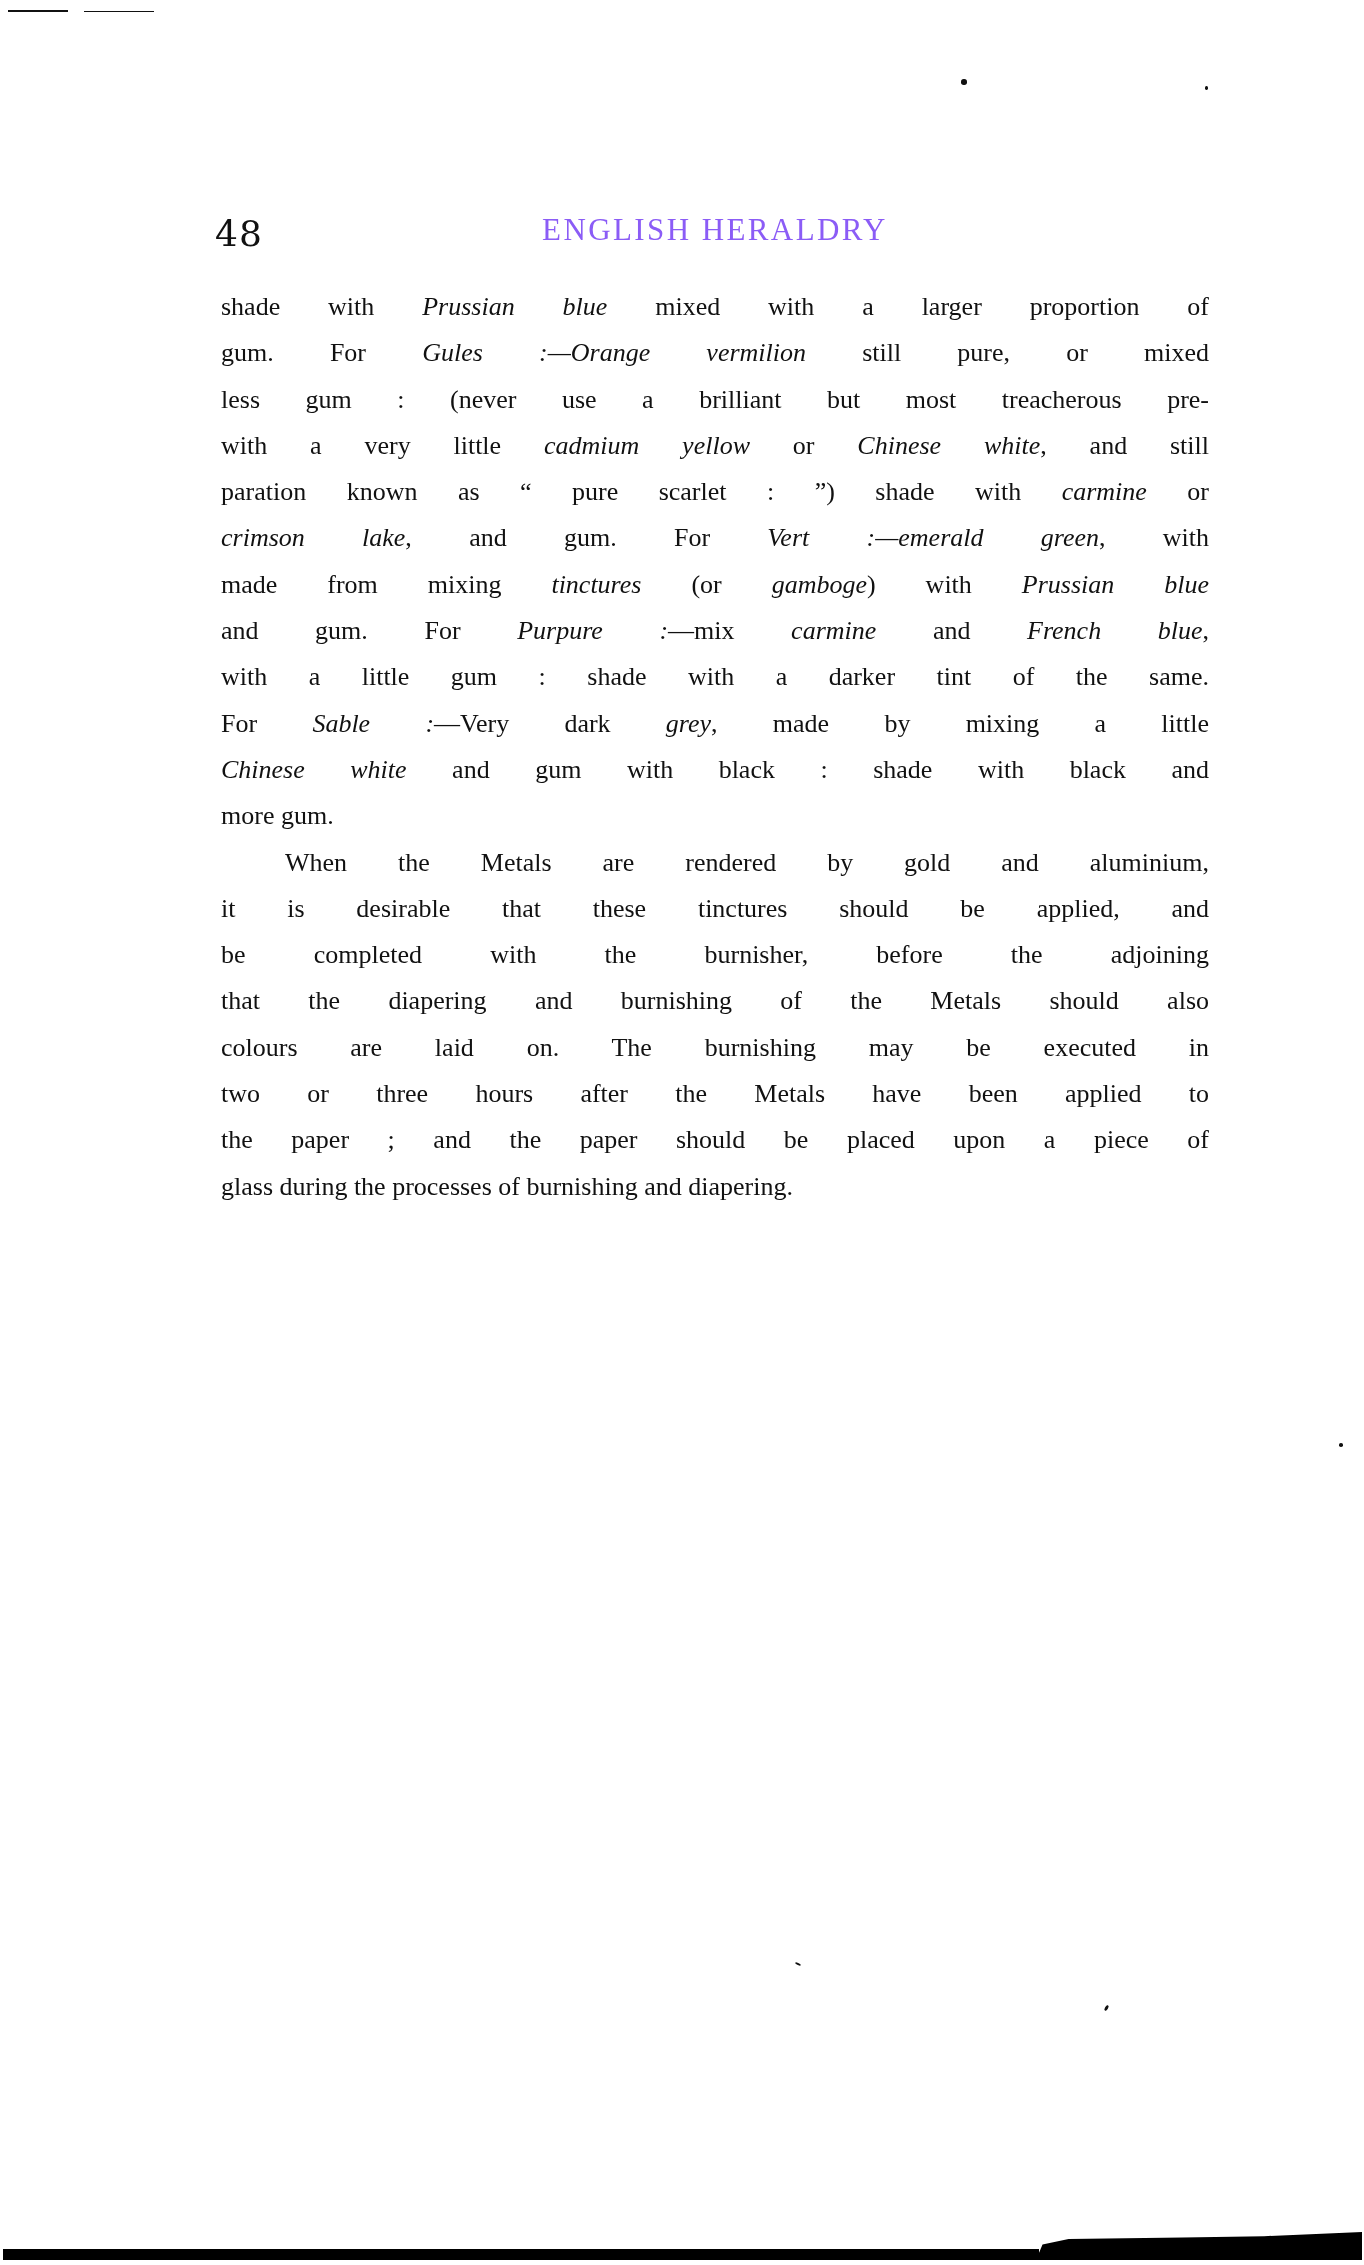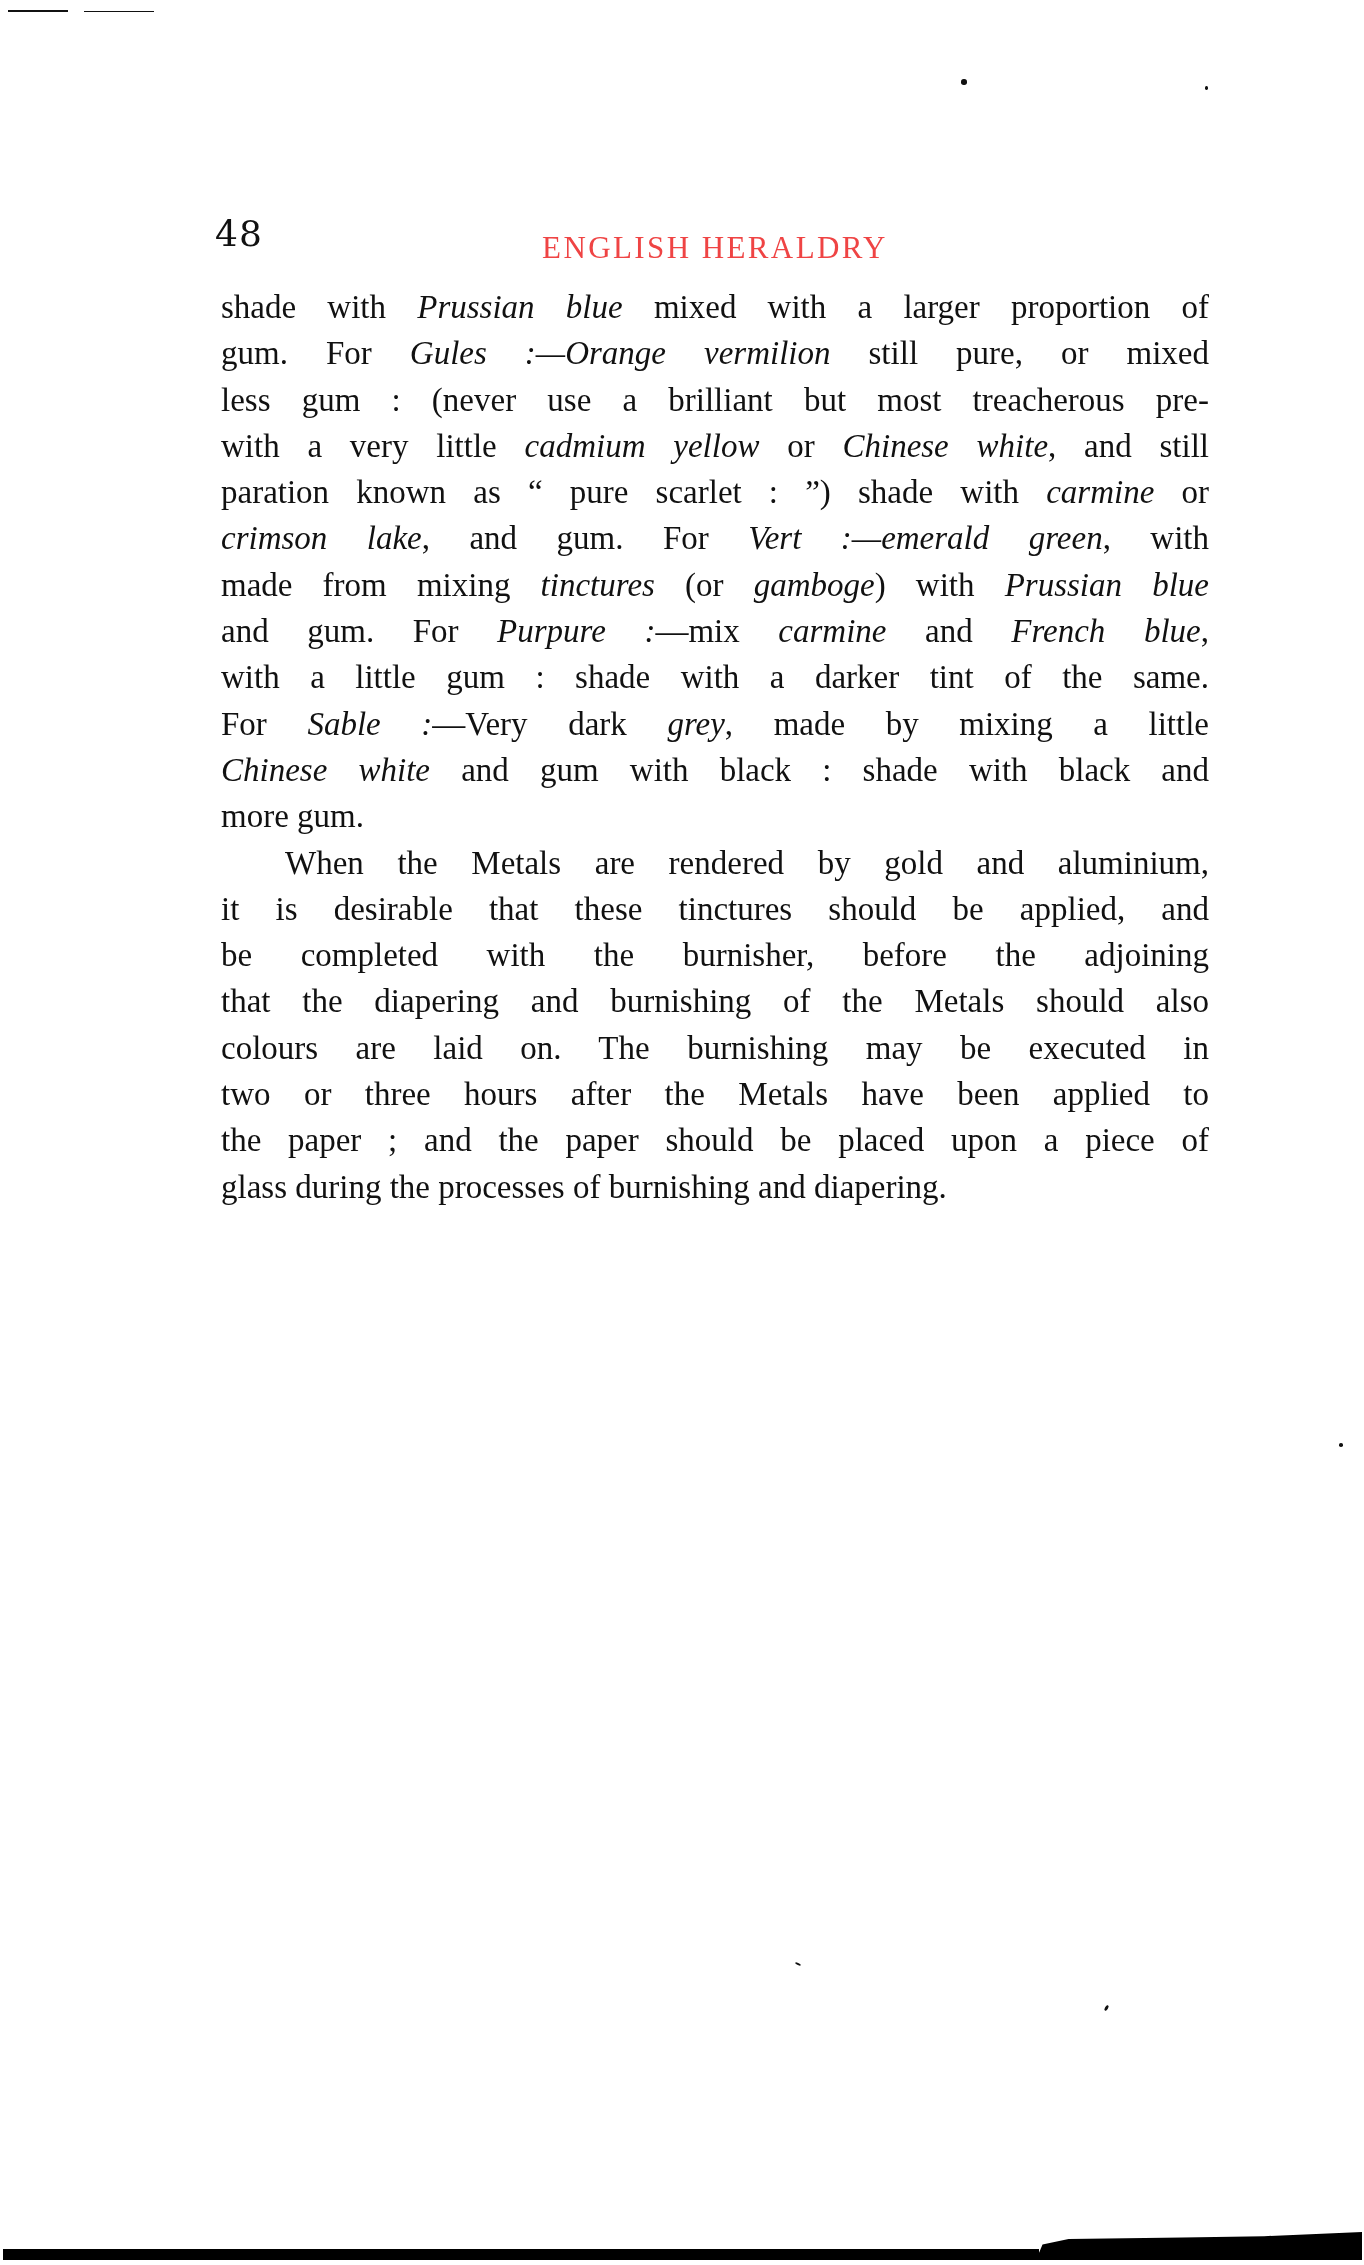--- a/index.html
+++ b/index.html
@@ -16,26 +16,26 @@
     .s4 { left: 795px; top: 1963px; width: 6px; height: 2px; transform: rotate(25deg); }
     .s5 { left: 1105px; top: 2005px; width: 3px; height: 6px; transform: rotate(30deg); }
 
     .bottom-bar { position: absolute; left: 3px; top: 2249px; width: 1036px; height: 11px; background: #000; }
     .bottom-bar-thick { position: absolute; left: 1036px; top: 2232px; width: 326px; height: 28px; background: #000;
                         clip-path: polygon(2% 45%, 10% 25%, 45% 20%, 70% 15%, 100% 0, 100% 100%, 0 100%); }
 
     .running-head { position: absolute; left: 0; top: 0; width: 1364px; }
     .folio { position: absolute; left: 215px; top: 212px; font-family: "DejaVu Serif", "Liberation Serif", serif;
              font-size: 36px; line-height: 44px; color: #111; letter-spacing: 1px; }
-    .head-title { position: absolute; left: 525px; top: 230px; width: 380px; text-align: center;
-                  font-family: "Liberation Serif", serif; font-size: 31px; line-height: 36px; color: #ef4444;
+    .head-title { position: absolute; left: 525px; top: 212px; width: 380px; text-align: center;
+                  font-family: "Liberation Serif", serif; font-size: 31px; line-height: 36px; color: #8b5cf6;
                   letter-spacing: 2.4px; white-space: nowrap; }
 
     .text-body { position: absolute; left: 221px; top: 284px; width: 988px;
-                 font-family: "Liberation Serif", serif; font-size: 33px; line-height: 46.3px; color: #111; }
+                 font-family: "Liberation Serif", serif; font-size: 26px; line-height: 46.3px; color: #111; }
     .line { display: block; height: 46.3px; white-space: nowrap; text-align: justify; text-align-last: justify; }
     .line.last { text-align-last: left; }
     .line.indent { padding-left: 64px; }
     .line i, .line em { font-style: italic; }
   </style>
 </head>
 <body>
 
 <div class="page">
   <div class="scan-mark mark-top-a"></div>

